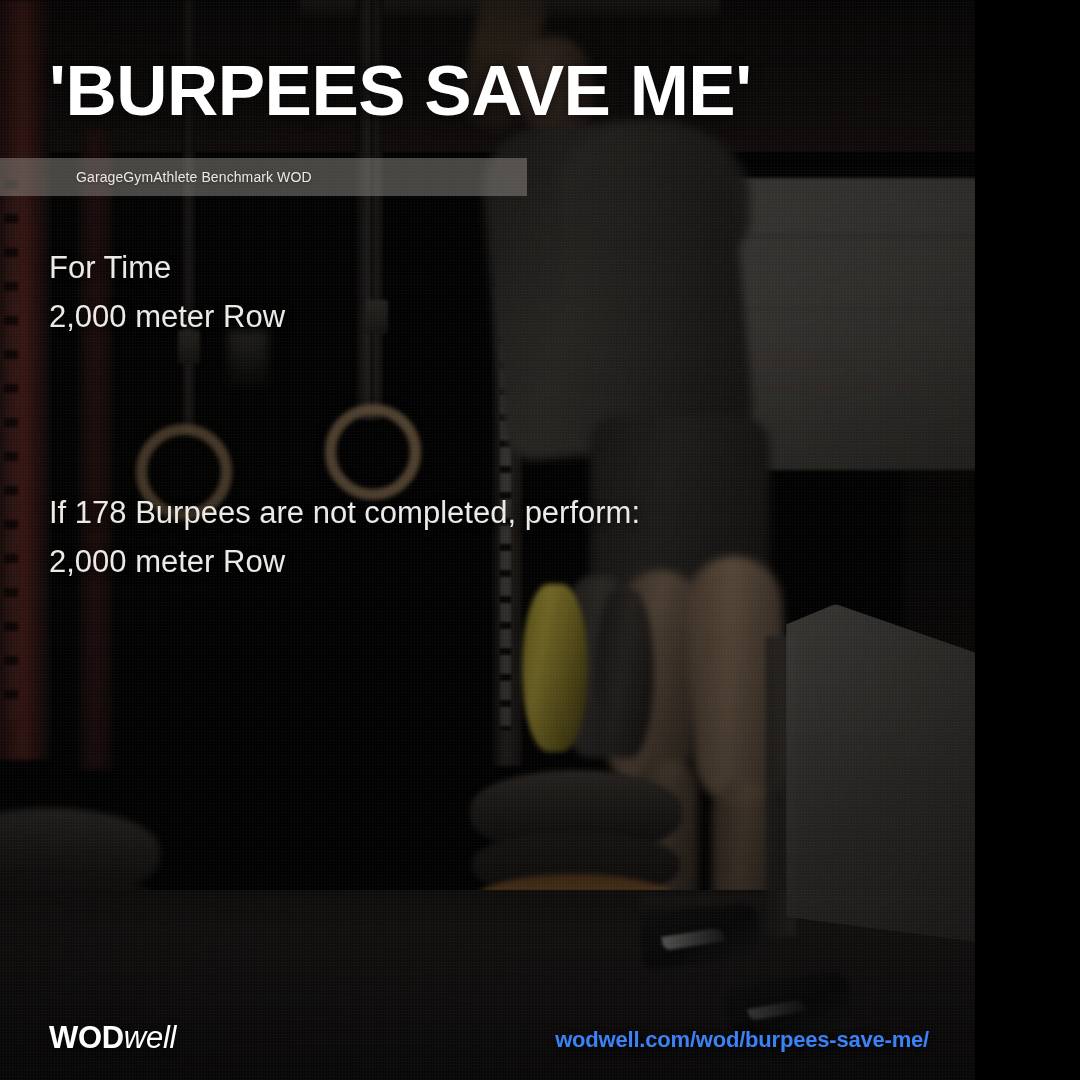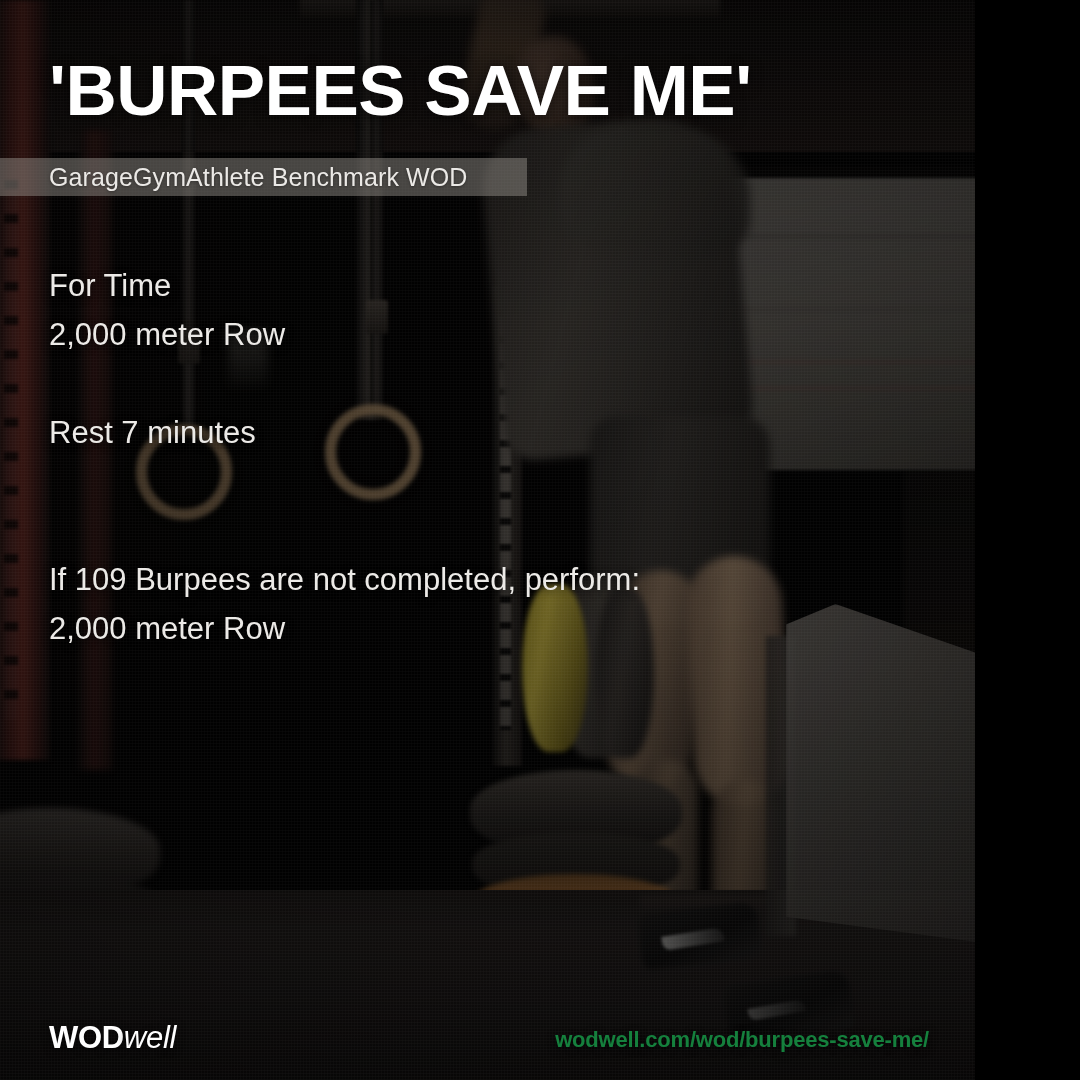--- a/index.html
+++ b/index.html
@@ -341,51 +341,50 @@
     white-space:nowrap;
   }
 
   .subtitle-bar {
     position:absolute; left:0; top:158px;
     width:527px; height:38px;
     background:rgba(154,150,144,.46);
     display:flex; align-items:center;
   }
   .subtitle {
-    padding-left:49px;
-    font-size:25px; color:#ebe9e6; font-weight:normal;
+    padding-left:76px;
+    font-size:14px; color:#ebe9e6; font-weight:normal;
     letter-spacing:.1px; white-space:nowrap;
     text-shadow:0 1px 3px rgba(0,0,0,.35);
   }
 
   .body-block {
     position:absolute; left:49px; top:243px;
     width:960px;
-    margin-top:18px;
   }
   .wod-line {
     font-size:31px; line-height:49px;
     color:#eceae7; font-weight:normal;
     white-space:nowrap;
     text-shadow:0 2px 9px rgba(0,0,0,.62);
   }
   .wod-line.spacer { height:49px; font-size:0; line-height:49px; }
 
   .footer { position:absolute; left:0; bottom:0; width:100%; height:82px; }
   .logo {
     position:absolute; left:49px; bottom:24px;
     font-size:31px; color:#fff; white-space:nowrap;
     text-shadow:0 2px 8px rgba(0,0,0,.6);
     margin-top:8px;
   }
   .logo .wod { font-weight:bold; letter-spacing:-0.3px; }
   .logo .well { font-style:italic; font-weight:normal; letter-spacing:-0.3px; }
   .url {
     position:absolute; right:46px; bottom:27px;
-    font-size:22px; font-weight:bold; color:#15803d;
+    font-size:22px; font-weight:bold; color:#3b82f6;
     letter-spacing:-0.2px; white-space:nowrap;
     text-shadow:0 2px 8px rgba(0,0,0,.7);
   }
 </style>
 </head>
 <body>
 
 <div id="card">
 
   <div class="bg">
@@ -466,24 +465,23 @@
     <div class="title">'BURPEES SAVE ME'</div>
 
     <div class="subtitle-bar">
       <div class="subtitle">GarageGymAthlete Benchmark WOD</div>
     </div>
 
     <div class="body-block">
       <div class="wod-line">For Time</div>
       <div class="wod-line">2,000 meter Row</div>
       <div class="wod-line spacer"></div>
-      <div class="wod-line">Rest 7 minutes</div>
       <div class="wod-line spacer"></div>
       <div class="wod-line spacer"></div>
-      <div class="wod-line">If 109 Burpees are not completed, perform:</div>
+      <div class="wod-line">If 178 Burpees are not completed, perform:</div>
       <div class="wod-line">2,000 meter Row</div>
     </div>
 
     <div class="footer">
       <div class="logo">
         <span class="wod">WOD</span><span class="well">well</span>
       </div>
       <div class="url">wodwell.com/wod/burpees-save-me/</div>
     </div>
 

